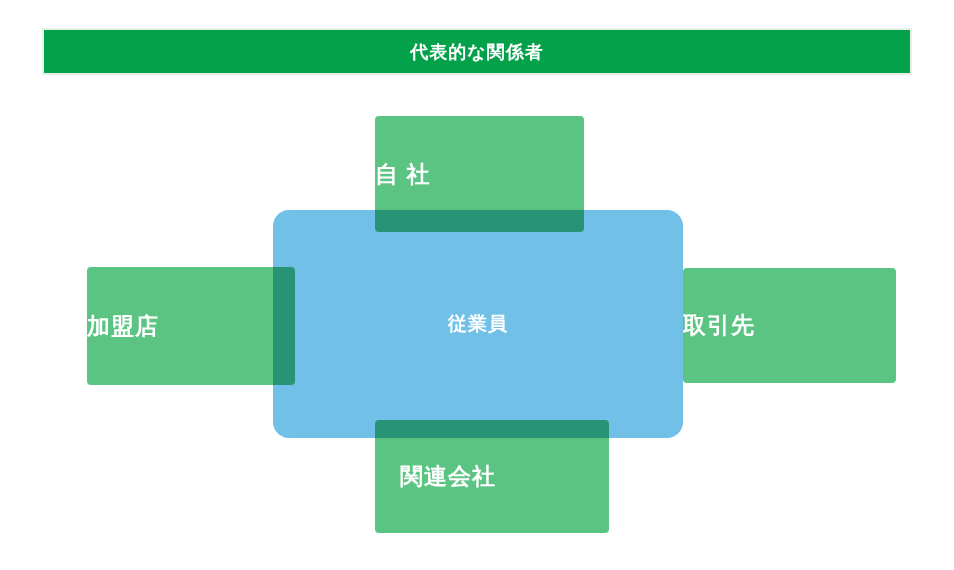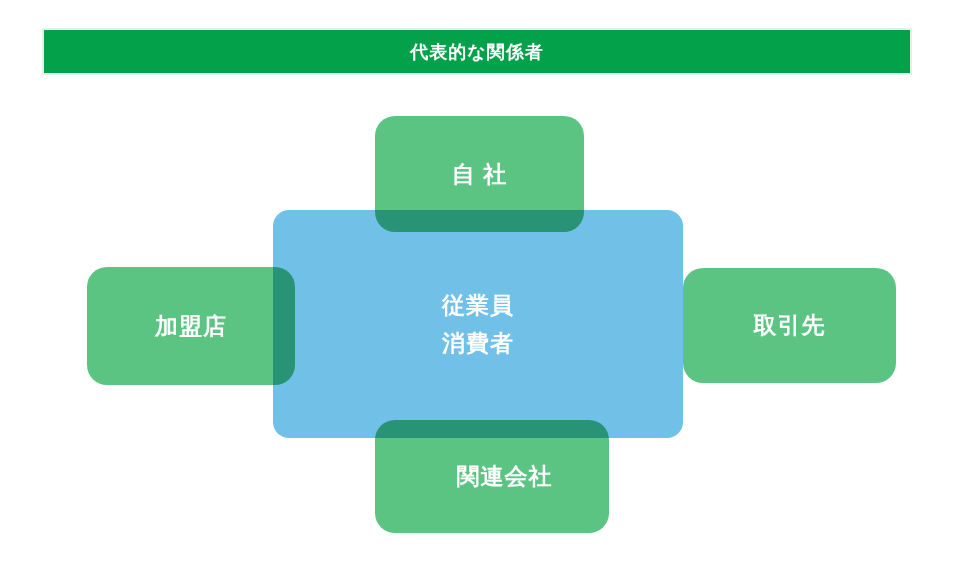--- a/index.html
+++ b/index.html
@@ -30,24 +30,24 @@
   }
   .header-bar span {
     color: #ffffff;
     font-size: 18px;
     font-weight: 700;
     letter-spacing: 1px;
   }
   .gbox {
     position: absolute;
     background: #5cc482;
-    border-radius: 20px;
+    border-radius: 4px;
     display: flex;
     align-items: center;
-    justify-content: center;
+    justify-content: flex-start;
   }
   .gbox span {
     color: #ffffff;
     font-size: 23px;
     font-weight: 700;
     letter-spacing: 1px;
   }
   .gbox.top    { left: 375px; top: 116px; width: 209px; height: 116px; }
   .gbox.left   { left: 87px;  top: 267px; width: 208px; height: 118px; }
   .gbox.right  { left: 658px; top: 268px; width: 213px; height: 115px; margin-left: 25px; }
@@ -61,21 +61,21 @@
     background: #70c0e8;
     border-radius: 16px;
     mix-blend-mode: multiply; 
     display: flex;
     flex-direction: column;
     align-items: center;
     justify-content: center;
   }
   .bluebox .line {
     color: #ffffff;
-    font-size: 23px;
+    font-size: 19px;
     font-weight: 700;
     line-height: 38px;
     letter-spacing: 1px;
     text-align: left;
   }
 </style>
 </head>
 <body>
 
 <div class="canvas">
@@ -95,16 +95,15 @@
   <div class="gbox right">
     <span>取引先</span>
   </div>
 
   <div class="gbox bottom">
     <span>関連会社</span>
   </div>
 
   <div class="bluebox">
     <div class="line">従業員</div>
-    <div class="line">消費者</div>
   </div>
 
 </div>
 
 </body></html>

